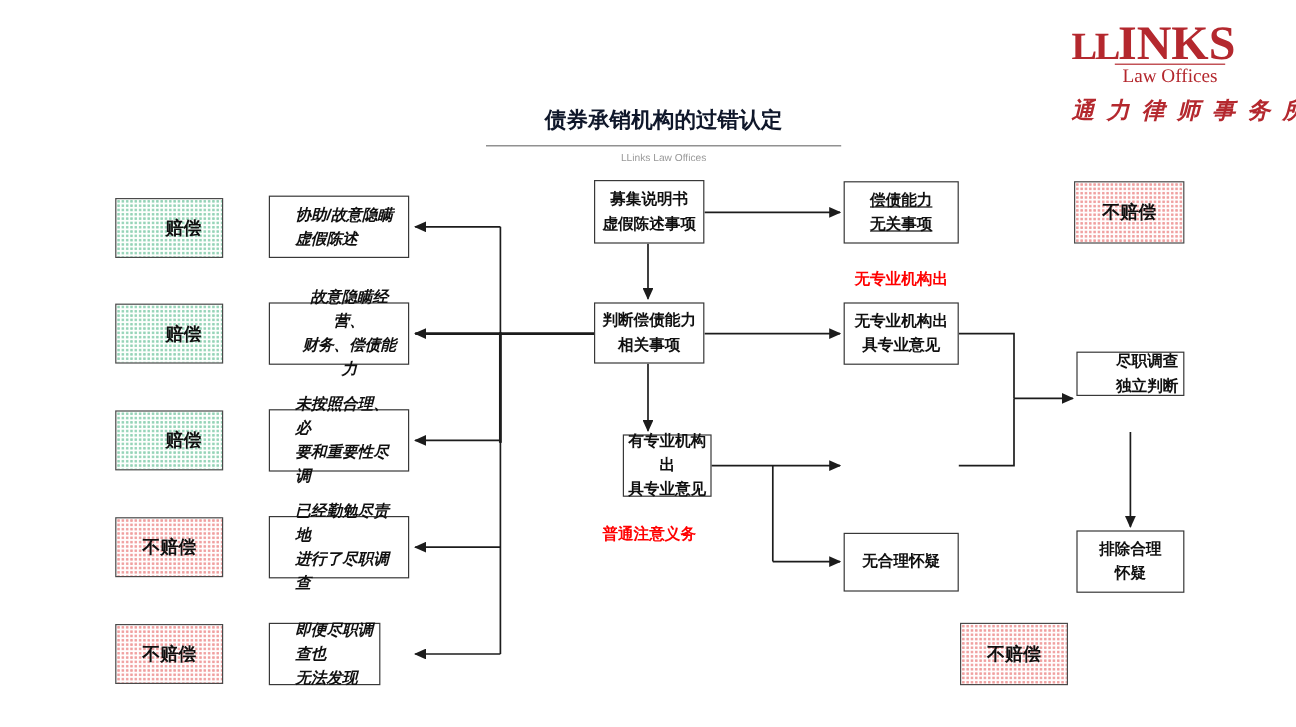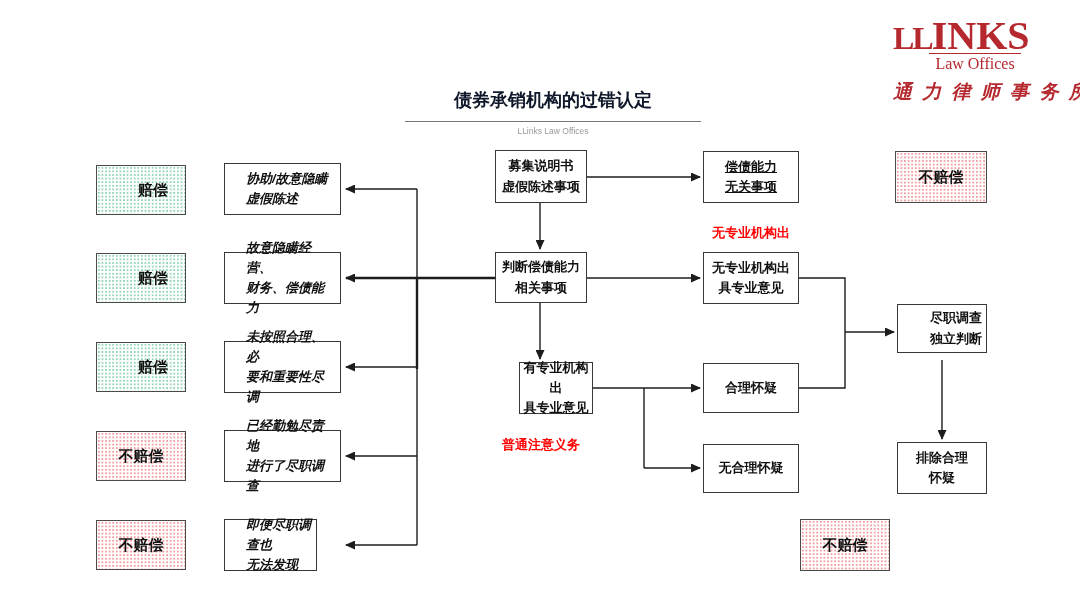--- a/index.html
+++ b/index.html
@@ -100,44 +100,43 @@
   <div class="obox green" style="left:96px;top:253px;width:90px;height:50px;">赔偿</div>
   <div class="obox green" style="left:96px;top:342px;width:90px;height:50px;">赔偿</div>
   <div class="obox pink" style="left:96px;top:431px;width:90px;height:50px;">不赔偿</div>
   <div class="obox pink" style="left:96px;top:520px;width:90px;height:50px;">不赔偿</div>
 
   <div class="obox pink" style="left:895px;top:151px;width:92px;height:52px;">不赔偿</div>
   <div class="obox pink" style="left:800px;top:519px;width:90px;height:52px;">不赔偿</div>
 
   <div class="nbox leftalign" style="left:224px;top:163px;width:117px;height:52px;">协助/故意隐瞒
 虚假陈述</div>
-  <div class="nbox leftalign" style="left:224px;top:252px;width:117px;height:52px;">故意隐瞒经营、
+  <div class="nbox leftalign" style="left:224px;top:252px;width:117px;height:52px;text-align:center;">故意隐瞒经营、
 财务、偿债能力</div>
   <div class="nbox leftalign" style="left:224px;top:341px;width:117px;height:52px;">未按照合理、必
 要和重要性尽调</div>
   <div class="nbox leftalign" style="left:224px;top:430px;width:117px;height:52px;">已经勤勉尽责地
 进行了尽职调查</div>
   <div class="nbox leftalign" style="left:224px;top:519px;width:93px;height:52px;">即便尽职调查也
 无法发现</div>
 
   <div class="nbox" style="left:495px;top:150px;width:92px;height:53px;">募集说明书
 虚假陈述事项</div>
   <div class="nbox" style="left:495px;top:252px;width:92px;height:51px;">判断偿债能力
 相关事项</div>
   <div class="nbox" style="left:519px;top:362px;width:74px;height:52px;">有专业机构出
 具专业意见</div>
 
   <div class="nbox" style="left:703px;top:151px;width:96px;height:52px;text-decoration:underline;">偿债能力
 无关事项</div>
   <div class="nbox" style="left:703px;top:252px;width:96px;height:52px;">无专业机构出
 具专业意见</div>
-  <div class="nbox" style="left:703px;top:363px;width:96px;height:50px;">合理怀疑</div>
   <div class="nbox" style="left:703px;top:444px;width:96px;height:49px;">无合理怀疑</div>
 
-  <div class="nbox" style="left:897px;top:304px;width:90px;height:49px;padding-left:28px;">尽职调查
+  <div class="nbox" style="left:897px;top:293px;width:90px;height:37px;padding-left:28px;">尽职调查
 独立判断</div>
   <div class="nbox" style="left:897px;top:442px;width:90px;height:52px;">排除合理
 怀疑</div>
 
   <div class="redlabel" style="left:703px;top:224px;width:96px;">无专业机构出</div>
   <div class="redlabel" style="left:493px;top:436px;width:96px;">普通注意义务</div>
 
 </div>
 
 </body></html>

